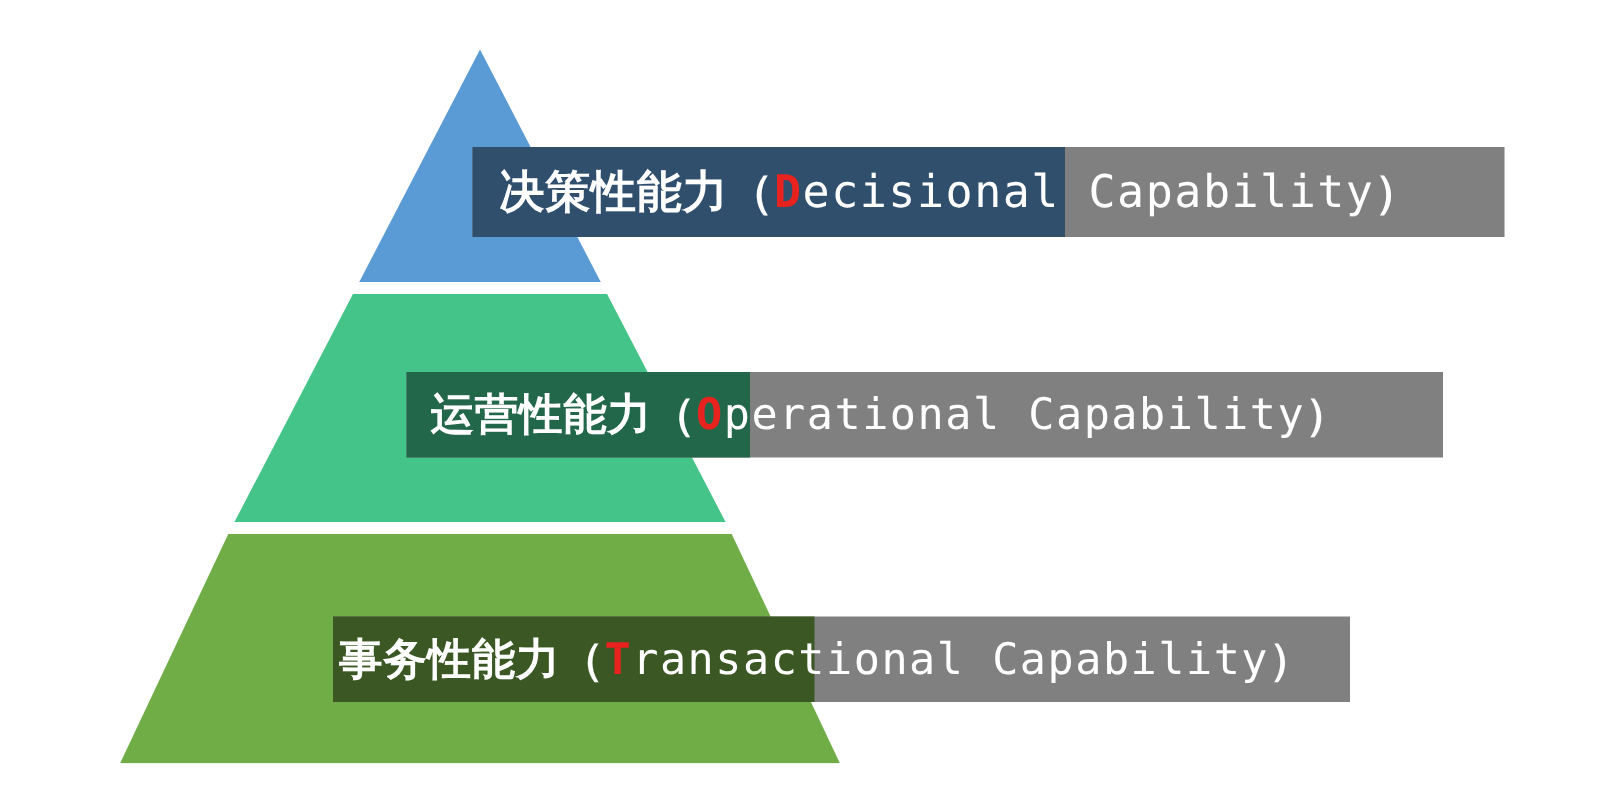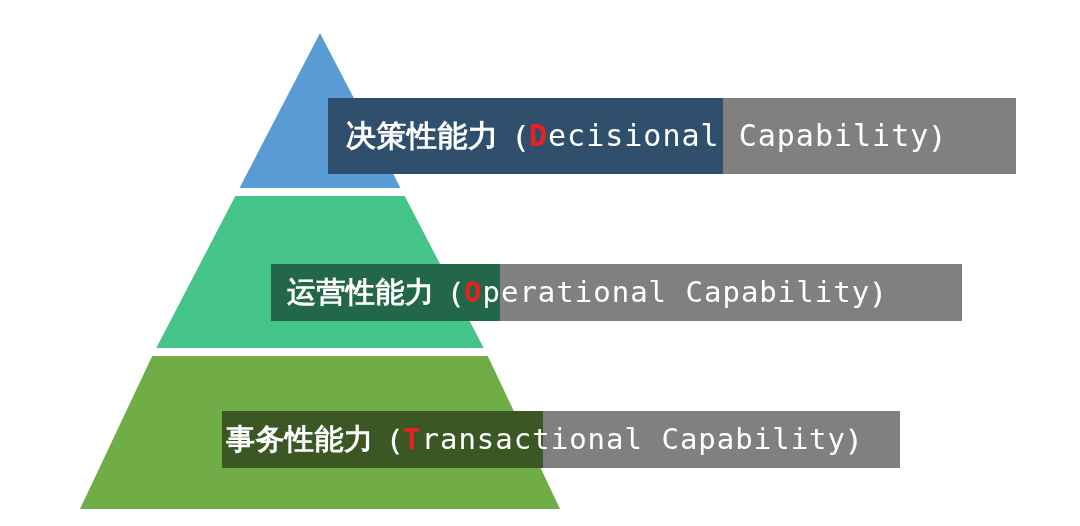--- a/index.html
+++ b/index.html
@@ -74,31 +74,31 @@
   .en {
     font-family: "DejaVu Sans Mono", "Liberation Mono", monospace;
     letter-spacing: 1px;
   }
   .hl {
     color: #e8231f;
     font-weight: bold;
   }
 
   #bar-decisional {
-    left: 328px;
+    left: 315px;
     top: 98px;
     width: 688px;
-    height: 76px;
+    height: 60px;
   }
   #bar-decisional .tint { width: 395px; background: #2f4f6d; }
   #bar-decisional .txt  { padding-left: 18px; font-size: 30px; }
 
   #bar-operational {
     left: 271px;
-    top: 264px;
+    top: 248px;
     width: 691px;
     height: 57px;
   }
   #bar-operational .tint { width: 229px; background: #23674b; }
   #bar-operational .txt  { padding-left: 16px; font-size: 29px; }
 
   #bar-transactional {
     left: 222px;
     top: 411px;
     width: 678px;

